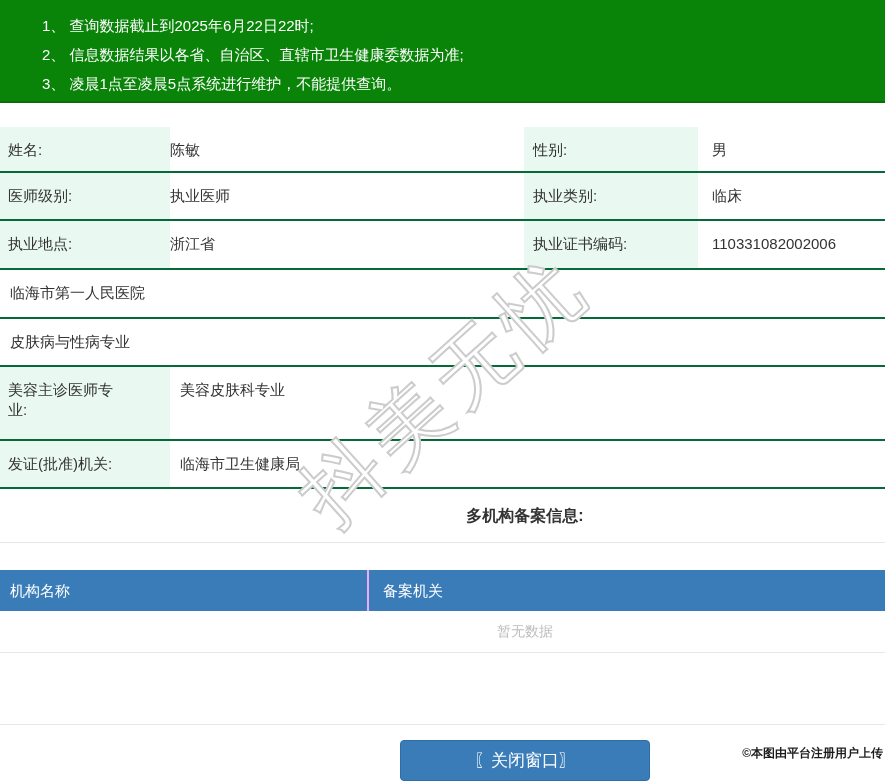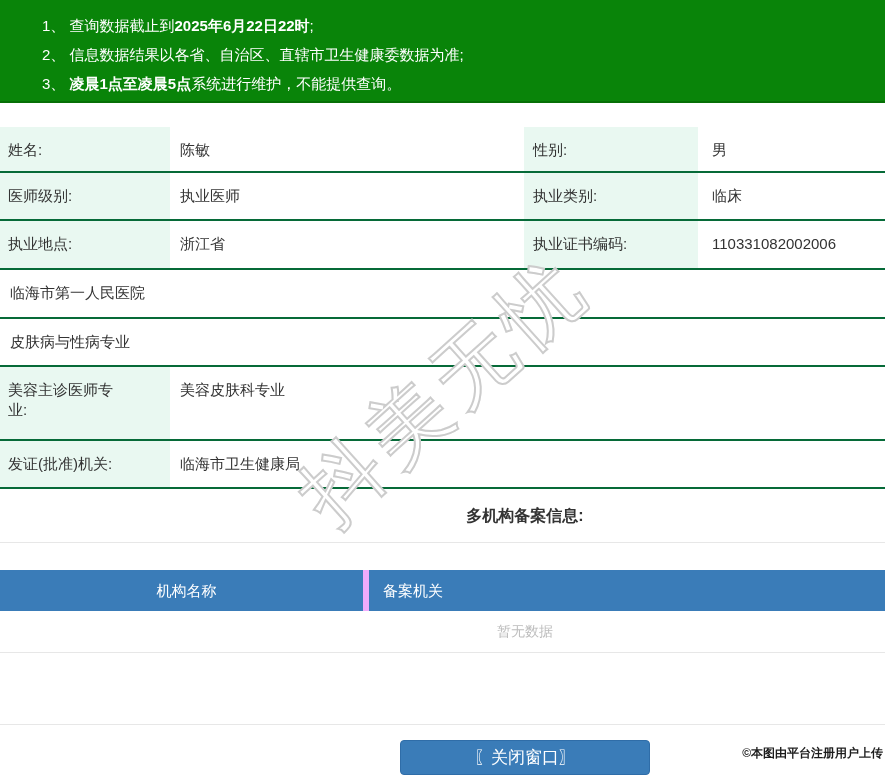--- a/index.html
+++ b/index.html
@@ -16,21 +16,21 @@
   
   .notice-bar {
     background: #098409;
     border-bottom: 2px solid #067006;
     height: 103px;
     padding: 11px 0 0 42px;
     color: #ffffff;
     font-size: 15px;
   }
   .notice-item { line-height: 29px; white-space: nowrap; }
-  .notice-item b { font-weight: bold; }
+  .notice-item b { font-weight: normal; }
 
   
   .profile-table { margin-top: 24px; width: 1050px; }
   .p-row {
     display: flex;
     align-items: stretch;
     border-bottom: 2px solid #066a38;
   }
   .p-row:nth-child(1) { min-height: 46px; }
   .p-row:nth-child(2) { min-height: 48px; }
@@ -40,21 +40,21 @@
   .p-row:nth-child(6) { min-height: 74px; }
   .p-row:nth-child(7) { min-height: 48px; }
   .cell { font-size: 15px; line-height: 20px; padding-top: 13px; }
   .label-cell {
     flex: 0 0 170px;
     background: #e9f8f1;
     padding-left: 8px;
     padding-right: 8px;
     white-space: pre-line;
   }
-  .value-cell-left { flex: 0 0 350px; padding-left: 10px; }
+  .value-cell-left { flex: 0 0 350px; }
   .value-cell-wide { flex: 1 1 auto; padding-left: 10px; }
   .label-cell-right {
     flex: 0 0 174px;
     background: #e9f8f1;
     margin-left: 4px;
     padding-left: 9px;
   }
   .value-cell-right { flex: 1 1 auto; padding-left: 14px; }
 
   
@@ -68,41 +68,41 @@
 
   .org-header {
     margin-top: 27px;
     height: 41px;
     display: flex;
     background: #3a7cb8;
     color: #fff;
     font-size: 15px;
   }
   .org-col { line-height: 41px; }
-  .org-col-1 { flex: 0 0 369px; padding-left: 10px; border-right: 6px solid #f0abfc; text-align: center; }
+  .org-col-1 { flex: 0 0 369px; padding-left: 10px; border-right: 2px solid #f0abfc; }
   .org-col-2 { flex: 0 0 302px; padding-left: 14px; border-right: 2px solid #fff; }
   .org-col-3 { flex: 1 1 auto; padding-left: 14px; }
 
   .empty-row {
     height: 42px;
     line-height: 41px;
     text-align: center;
     color: #bdbdbd;
     font-size: 14px;
     border-bottom: 1px solid #e7e7e7;
   }
   .spacer-block { height: 72px; border-bottom: 1px solid #e7e7e7; }
 
   
   .button-bar { padding-top: 15px; }
   .close-button {
     display: block;
     margin: 0 auto;
     width: 250px;
-    height: 35px;
+    height: 41px;
     background: #3a7cb8;
     border: 1px solid #2f6da8;
     border-radius: 4px;
     color: #ffffff;
     font-size: 17px;
     font-family: "Liberation Sans", sans-serif;
     cursor: pointer;
     text-align: center;
   }
 

